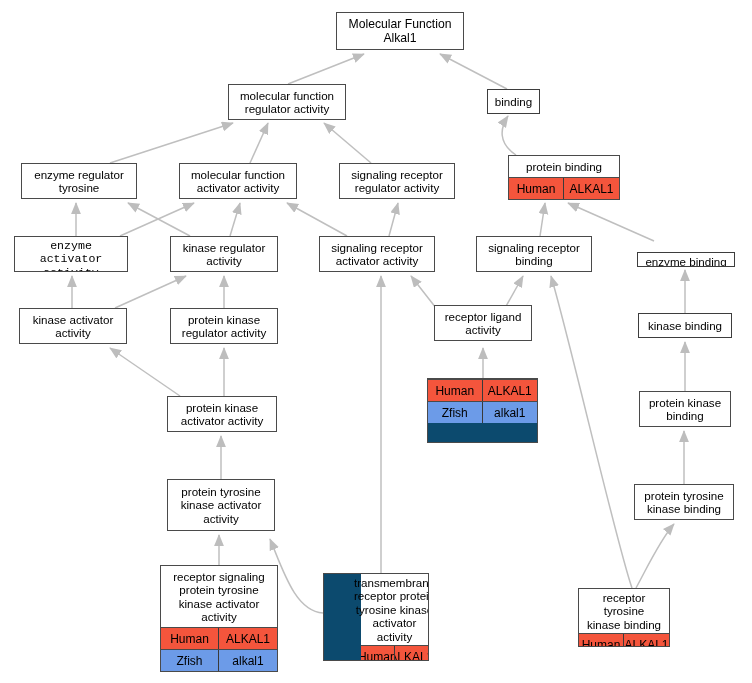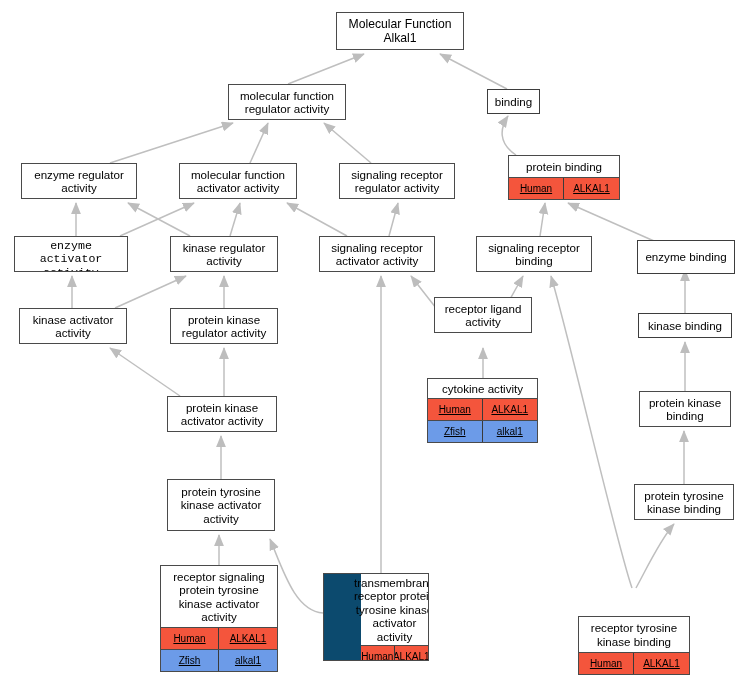--- a/index.html
+++ b/index.html
@@ -51,25 +51,24 @@
     display: flex;
     flex: 0 0 auto;
     border-top: 1.6px solid #4a4a4a;
     height: 21px;
   }
   .anno-cell {
     flex: 1 1 50%;
     display: flex;
     align-items: center;
     justify-content: center;
-    font-size: 10px;
+    font-size: 12px;
     color: #000000;
     box-sizing: border-box;
     overflow: hidden;
-    text-decoration: underline;
   }
   .anno-cell.left { border-right: 1.6px solid #3a3a3a; }
 </style>
 </head>
 <body>
 
 <div id="canvas">
   <svg id="edge-layer" viewBox="0 0 752 683" xmlns="http://www.w3.org/2000/svg">
     <defs>
       <marker id="arrowhead" markerWidth="9" markerHeight="9" refX="7.4" refY="3.3" orient="auto" markerUnits="strokeWidth">
@@ -124,21 +123,21 @@
       </div>
       <div class="node" style="left: 508px; top: 155px; width: 112px; height: 45px;">
         <div class="node-title">protein binding</div>
         <div class="anno-row" style="background: rgb(244, 85, 60);">
           <div class="anno-cell left">Human</div>
           <div class="anno-cell">ALKAL1</div>
         </div>
       </div>
       <div class="node" style="left: 21px; top: 163px; width: 116px; height: 36px;">
         <div class="node-title">enzyme regulator
-activity</div>
+tyrosine</div>
       </div>
       <div class="node" style="left: 179px; top: 163px; width: 118px; height: 36px;">
         <div class="node-title">molecular function
 activator activity</div>
       </div>
       <div class="node" style="left: 339px; top: 163px; width: 116px; height: 36px;">
         <div class="node-title">signaling receptor
 regulator activity</div>
       </div>
       <div class="node" style="left: 14px; top: 236px; width: 114px; height: 36px; font-family: Liberation Mono, monospace;">
@@ -150,40 +149,39 @@
 activity</div>
       </div>
       <div class="node" style="left: 319px; top: 236px; width: 116px; height: 36px;">
         <div class="node-title">signaling receptor
 activator activity</div>
       </div>
       <div class="node" style="left: 476px; top: 236px; width: 116px; height: 36px;">
         <div class="node-title">signaling receptor
 binding</div>
       </div>
-      <div class="node thin" style="left: 637px; top: 240px; width: 98px; height: 34px; justify-content: flex-end;">
+      <div class="node thin" style="left: 637px; top: 252px; width: 98px; height: 15px;">
         <div class="node-title">enzyme binding</div>
       </div>
       <div class="node" style="left: 19px; top: 308px; width: 108px; height: 36px;">
         <div class="node-title">kinase activator
 activity</div>
       </div>
       <div class="node" style="left: 170px; top: 308px; width: 108px; height: 36px;">
         <div class="node-title">protein kinase
 regulator activity</div>
       </div>
-      <div class="node" style="left: 434px; top: 297px; width: 98px; height: 36px;">
+      <div class="node" style="left: 434px; top: 305px; width: 98px; height: 36px;">
         <div class="node-title">receptor ligand
 activity</div>
       </div>
       <div class="node thin" style="left: 638px; top: 313px; width: 94px; height: 25px;">
         <div class="node-title">kinase binding</div>
       </div>
       <div class="node" style="left: 427px; top: 378px; width: 111px; height: 65px;">
-        <div class="node-title">cytokine activity</div>
         <div class="anno-row" style="background: rgb(244, 85, 60);">
           <div class="anno-cell left">Human</div>
           <div class="anno-cell">ALKAL1</div>
         </div>
         <div class="anno-row" style="background: rgb(108, 155, 232);">
           <div class="anno-cell left">Zfish</div>
           <div class="anno-cell">alkal1</div>
         </div>
       </div>
       <div class="node" style="left: 167px; top: 396px; width: 110px; height: 36px;">
@@ -220,21 +218,21 @@
       <div class="node" style="left: 323px; top: 573px; width: 106px; height: 88px; padding-left: 37px;">
         <div class="node-title">transmembrane
 receptor protein
 tyrosine kinase
 activator activity</div>
         <div class="anno-row" style="background: rgb(244, 85, 60);">
           <div class="anno-cell left">Human</div>
           <div class="anno-cell">ALKAL1</div>
         </div>
       </div>
-      <div class="node" style="left: 578px; top: 616px; width: 112px; height: 59px;">
+      <div class="node" style="left: 578px; top: 588px; width: 92px; height: 59px;">
         <div class="node-title">receptor tyrosine
 kinase binding</div>
         <div class="anno-row" style="background: rgb(244, 85, 60);">
           <div class="anno-cell left">Human</div>
           <div class="anno-cell">ALKAL1</div>
         </div>
       </div>
     </div>
 </div>
 

